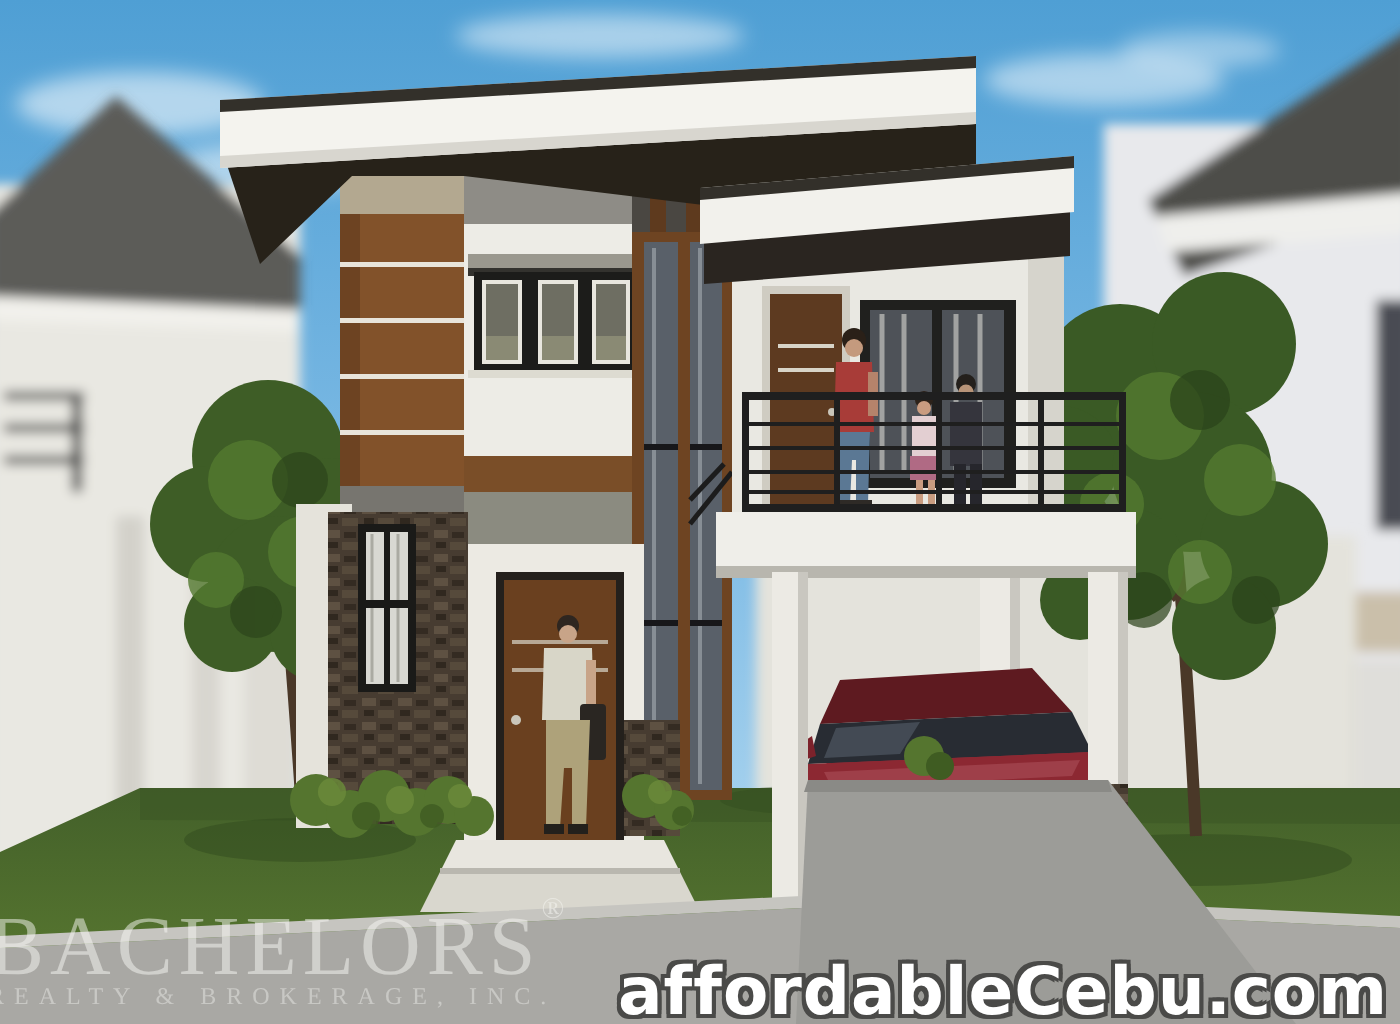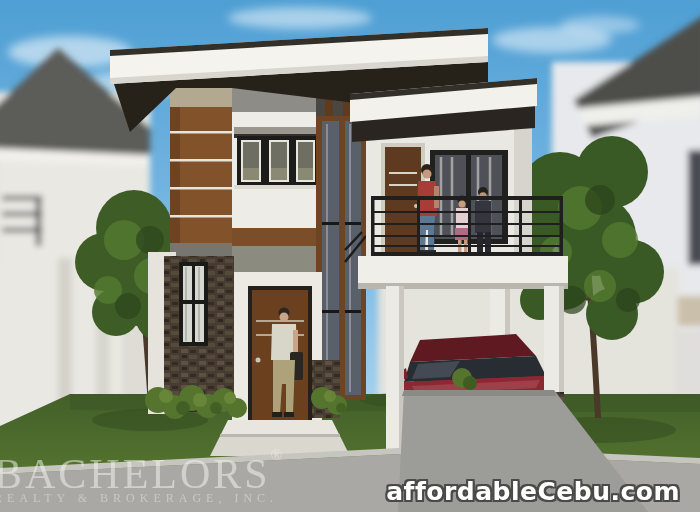--- a/index.html
+++ b/index.html
@@ -17,23 +17,23 @@
     color:rgba(248,248,244,0.50);line-height:1;
   }
   .wm-brand sup{font-size:15px;vertical-align:28px;letter-spacing:0;}
   .wm-sub{
     left:-6px;top:492px;
     font-family:"Liberation Serif",serif;
     font-size:12px;letter-spacing:5px;
     color:rgba(248,248,244,0.40);line-height:1;
   }
   .wm-site{
-    right:20px;top:479px;
+    right:6px;top:479px;
     font-family:"DejaVu Sans",sans-serif;
-    font-weight:bold;font-size:25px;letter-spacing:0.5px;
+    font-weight:bold;font-size:33px;letter-spacing:0.5px;
     color:#ffffff;line-height:1;
     text-shadow:
       -2px -2px 0 #4a4a48, 2px -2px 0 #4a4a48,
       -2px  2px 0 #4a4a48, 2px  2px 0 #4a4a48,
       -2px  0   0 #4a4a48, 2px  0   0 #4a4a48,
        0   -2px 0 #4a4a48, 0    2px 0 #4a4a48;
   }
 </style>
 </head>
 <body>

